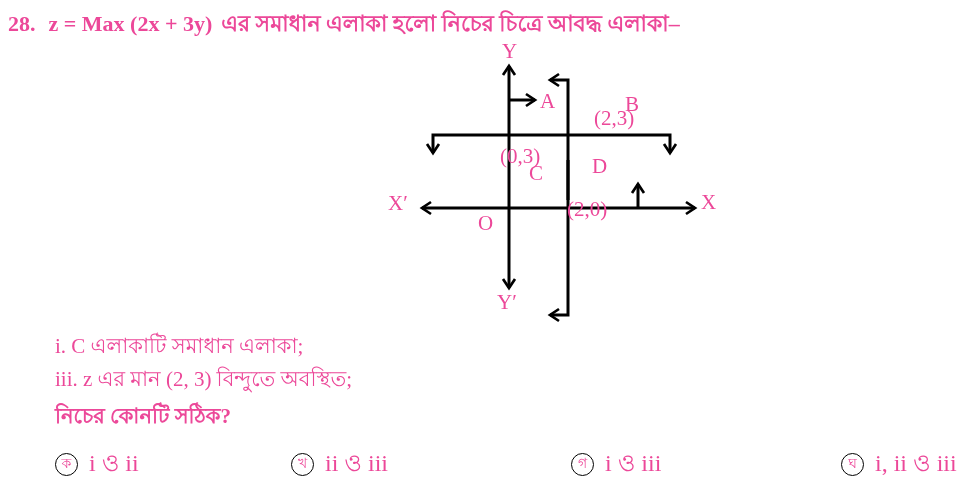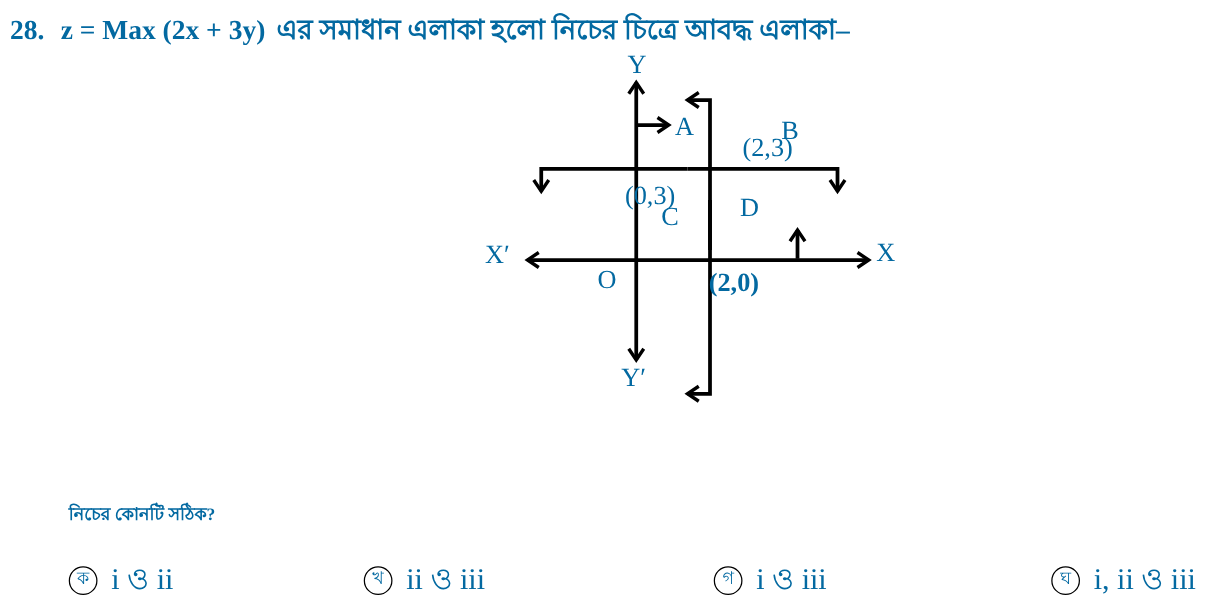--- a/index.html
+++ b/index.html
@@ -1,30 +1,30 @@
 <!DOCTYPE html>
 <html><head>
 <meta charset="utf-8">
 <style>
   html,body{margin:0;padding:0;background:#fff;}
   .page{
     position:relative;width:967px;height:479px;background:#ffffff;
-    font-family:"Liberation Serif",serif;color:#0369a1;overflow:hidden;
+    font-family:"Liberation Serif",serif;color:#ec4899;overflow:hidden;
   }
   .qline{position:absolute;left:8px;top:6px;font-weight:bold;font-size:22px;white-space:nowrap;}
   .qline .qnum{display:inline-block;margin-right:13px;}
   .qline .qmath{display:inline-block;margin-right:9px;}
   .diagram{position:absolute;left:380px;top:40px;width:360px;height:292px;}
   .diagram svg{position:absolute;left:0;top:0;}
   .dlabel{position:absolute;font-size:21px;line-height:1.1;white-space:nowrap;}
   .stmt{position:absolute;font-size:21px;line-height:1.25;white-space:nowrap;}
   .stmt-i{left:55px;top:333px;}
   .stmt-ii{left:485px;top:331px;}
   .stmt-iii{left:55px;top:366px;}
-  .footerq{position:absolute;left:55px;top:400px;font-size:14px;font-weight:bold;white-space:nowrap;font-family:Liberation Serif, serif;}
+  .footerq{position:absolute;left:55px;top:400px;font-size:21px;font-weight:bold;white-space:nowrap;font-family:Liberation Serif, serif;}
   .option{position:absolute;top:444px;display:flex;align-items:center;white-space:nowrap;}
   .opt1{left:55px;} .opt2{left:291px;} .opt3{left:571px;} .opt4{left:841px;}
   .circle{
     display:inline-flex;align-items:center;justify-content:center;
     width:23px;height:23px;border:1.6px solid #000;border-radius:50%;
     font-size:14px;line-height:1;flex:0 0 auto;box-sizing:border-box;
   }
   .opttext{font-size:24px;margin-left:11px;}
 </style>
 </head>
@@ -60,23 +60,25 @@
     <span class="dlabel" style="left:117px;top:251px;">Y′</span>
     <span class="dlabel" style="left:8px;top:152px;">X′</span>
     <span class="dlabel" style="left:321px;top:151px;">X</span>
     <span class="dlabel" style="left:98px;top:172px;">O</span>
     <span class="dlabel" style="left:160px;top:50px;">A</span>
     <span class="dlabel" style="left:245px;top:53px;">B</span>
     <span class="dlabel" style="left:149px;top:122px;">C</span>
     <span class="dlabel" style="left:212px;top:115px;">D</span>
     <span class="dlabel" style="left:190px;top:67px;padding-left:24px;">(2,3)</span>
     <span class="dlabel" style="left:72px;top:105px;margin-left:48px;">(0,3)</span>
-    <span class="dlabel" style="left:187px;top:175px;font-weight:bold;">(2,0)</span>
+    <span class="dlabel" style="left:187px;top:158px;">(2,0)</span>
   </div>
 
+  <div class="stmt stmt-i">i. C এলাকাটি সমাধান এলাকা;</div>
+  <div class="stmt stmt-iii">iii. z এর মান (2, 3) বিন্দুতে অবস্থিত;</div>
 
   <div class="footerq">নিচের কোনটি সঠিক?</div>
 
   <div class="option opt1">
     <span class="circle">ক</span>
     <span class="opttext">i ও ii</span>
   </div>
   <div class="option opt2">
     <span class="circle">খ</span>
     <span class="opttext">ii ও iii</span>

